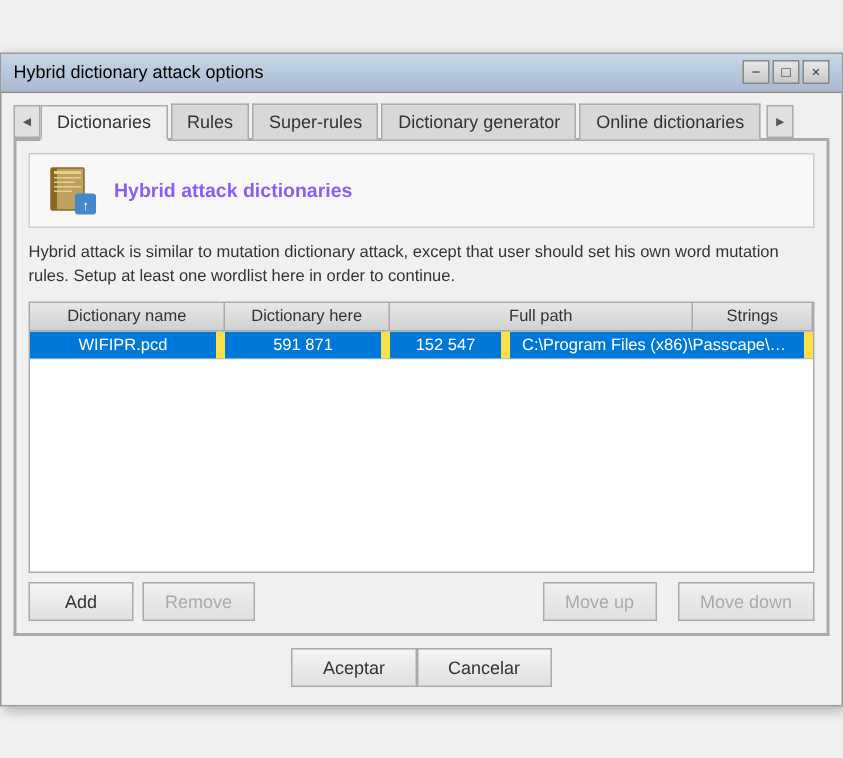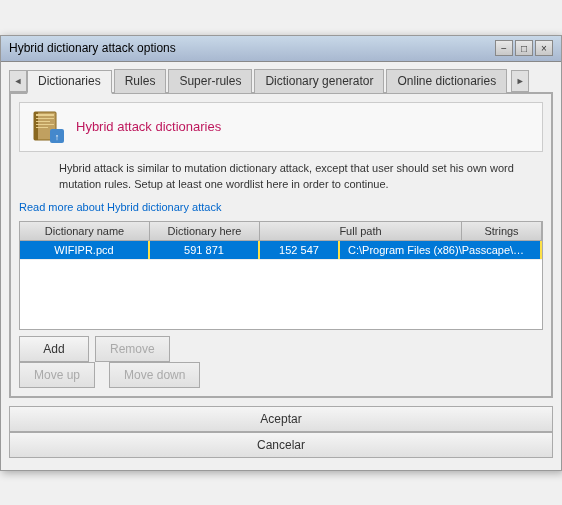--- a/index.html
+++ b/index.html
@@ -148,30 +148,29 @@
     .header-icon {
       width: 36px;
       height: 36px;
       margin-right: 10px;
       flex-shrink: 0;
       position: relative;
     }
 
     .header-title {
       font-size: 13px;
-      font-weight: normal;
-      color: #be185d;
+      font-weight: bold;
+      color: #8b5cf6;
     }
 
     .description-text {
       font-size: 11px;
       color: #333;
       line-height: 1.5;
       margin-bottom: 8px;
-      margin-left: 40px;
     }
 
     .link-text {
       color: #0066cc;
       text-decoration: none;
       font-size: 11px;
       margin-bottom: 8px;
       display: block;
     }
 
@@ -216,35 +215,34 @@
     }
 
     .table-row.selected {
       background: #0078d7;
       color: #fff;
     }
 
     .table-cell {
       padding: 3px 8px;
       font-size: 11px;
-      border-right: 2px solid #fde047;
+      border-right: 6px solid #fde047;
       white-space: nowrap;
       overflow: hidden;
       text-overflow: ellipsis;
     }
 
     .table-row.selected .table-cell {
       color: #fff;
     }
 
     .bottom-buttons {
       display: flex;
       justify-content: space-between;
       margin-top: 6px;
-      flex-direction: column;
     }
 
     .btn-group-left {
       display: flex;
       gap: 6px;
     }
 
     .btn-group-right {
       display: flex;
       gap: 14px;
@@ -266,21 +264,20 @@
     .btn:disabled {
       color: #aaa;
       cursor: default;
       background: linear-gradient(to bottom, #f0f0f0, #e0e0e0);
     }
 
     .footer-buttons {
       display: flex;
       justify-content: center;
       padding: 8px 0 4px 0;
-      flex-direction: column;
     }
 
     .footer-btn {
       padding: 4px 20px;
       background: linear-gradient(to bottom, #f5f5f5, #e0e0e0);
       border: 1px solid #aaa;
       cursor: pointer;
       font-size: 12px;
       color: #333;
       min-width: 80px;
@@ -342,21 +339,20 @@
 
             <rect x="20" y="20" width="14" height="14" rx="2" fill="#4488cc"></rect>
             <text x="27" y="31" font-size="9" fill="white" text-anchor="middle" font-weight="bold">↑</text>
           </svg>
         </div>
         <span class="header-title">Hybrid attack dictionaries</span>
       </div>
 
       <div class="description-text">Hybrid attack is similar to mutation dictionary attack, except that user should set his own word mutation rules. Setup at least one wordlist here in order to continue.</div>
 
-      <a class="link-text" href="#">Read more about Hybrid dictionary attack</a>
 
       <div class="table-container">
         <div class="table-header">
           <div class="table-header-cell col-name">Dictionary name</div>
           <div class="table-header-cell col-size">Dictionary here</div>
           <div class="table-header-cell col-path">Full path</div>
           <div class="table-header-cell col-strings">Strings</div>
         </div>
         <div class="table-body">
           <div class="table-row selected">

